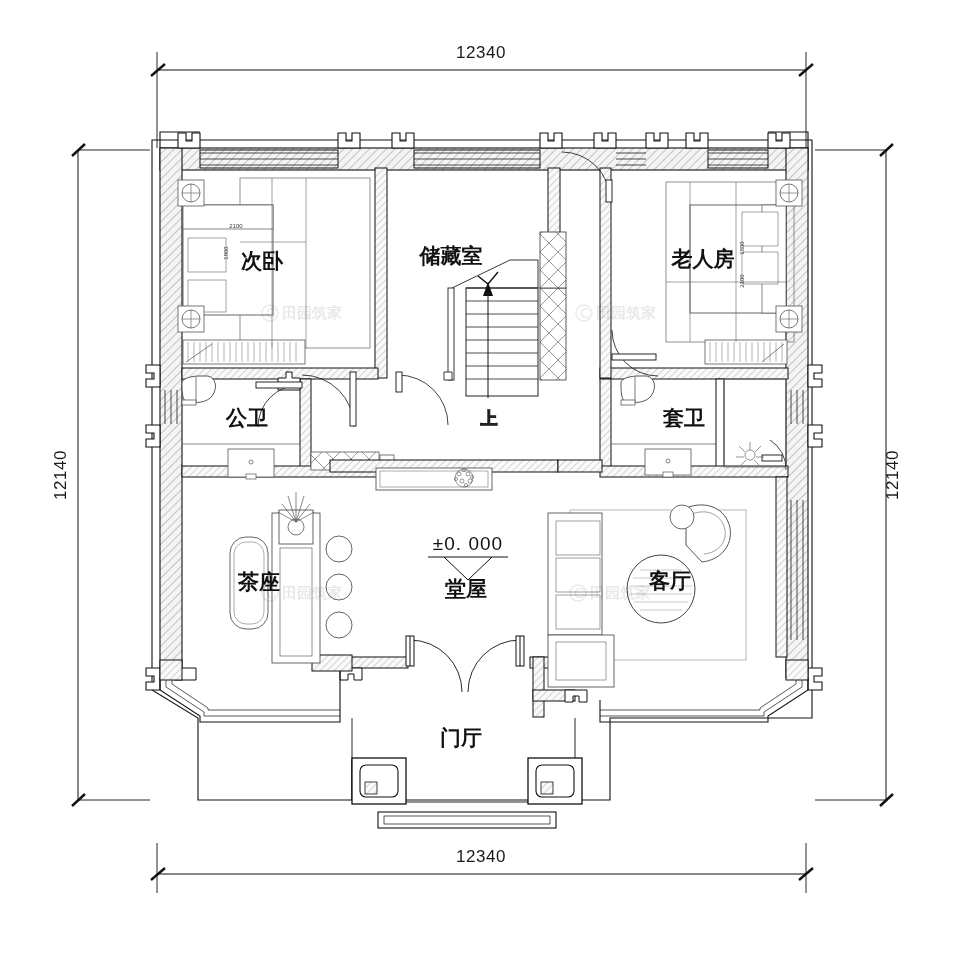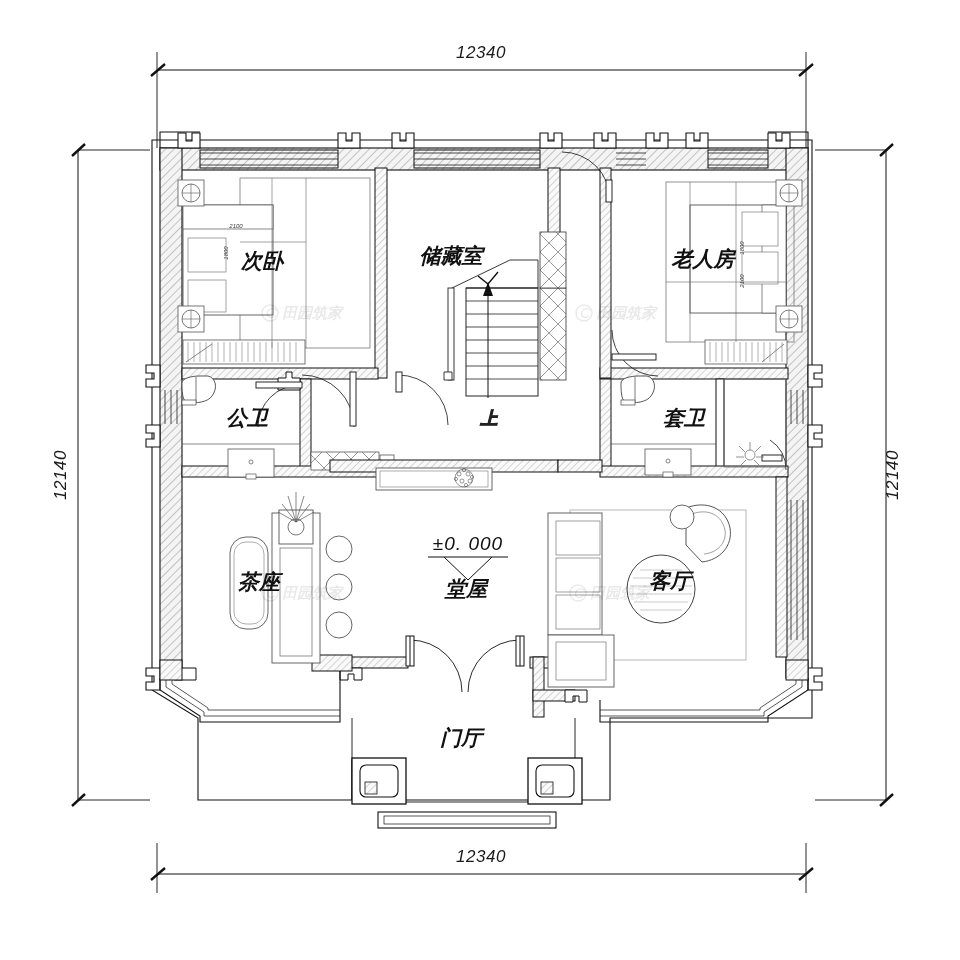--- a/index.html
+++ b/index.html
@@ -12,21 +12,20 @@
     width: 960px;
     height: 960px;
     font-family: "Liberation Sans", sans-serif;
     overflow: hidden;
   }
   #plan-root {
     position: relative;
     width: 960px;
     height: 840px;
     background: #ffffff;
-    font-style: italic;
   }
   svg.plan-svg {
     position: absolute;
     left: 0;
     top: 0;
     width: 960px;
     height: 960px;
     display: block;
   }
   .dim-text {

